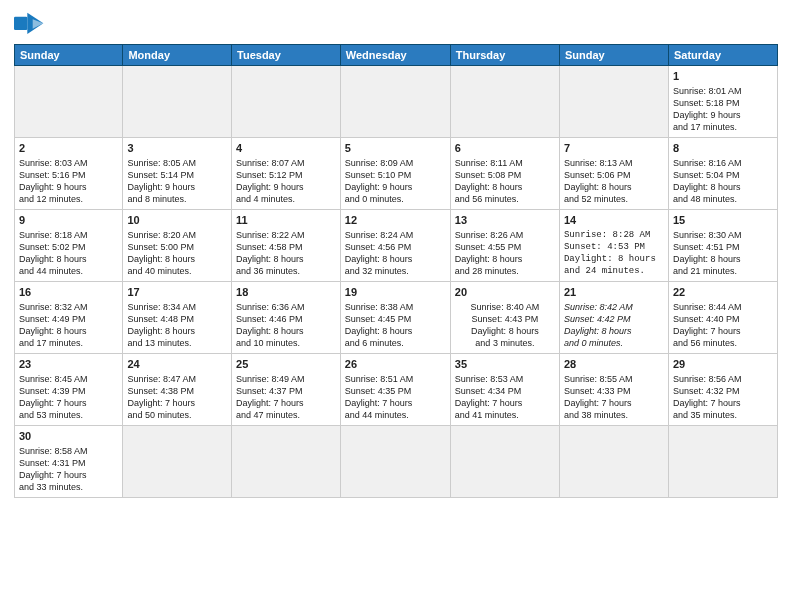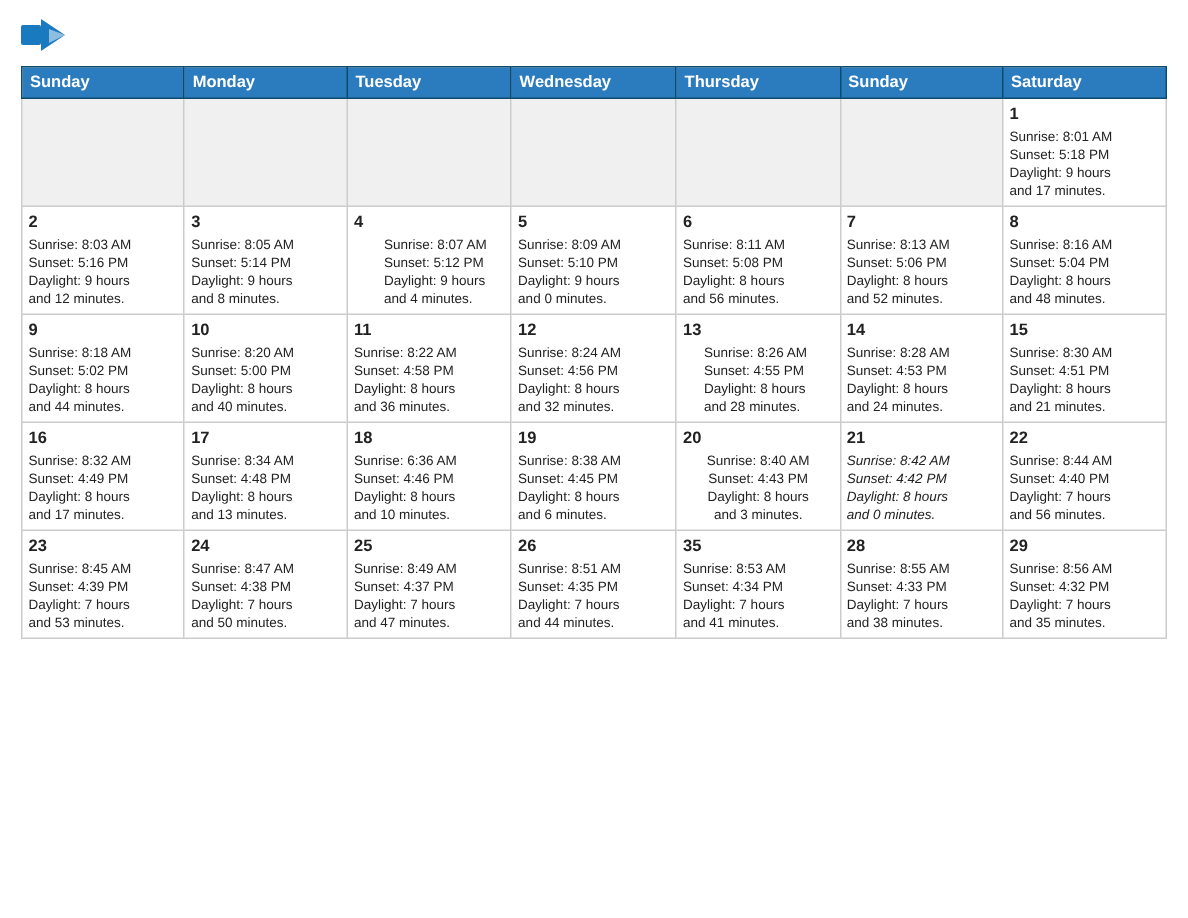--- a/index.html
+++ b/index.html
@@ -161,21 +161,21 @@
           </td>
           <td>
             <span class="day-num">3</span>
             <div class="day-info" style="white-space: pre-line;">Sunrise: 8:05 AM
 Sunset: 5:14 PM
 Daylight: 9 hours
 and 8 minutes.</div>
           </td>
           <td>
             <span class="day-num">4</span>
-            <div class="day-info" style="white-space: pre-line; margin-left: 20px;">Sunrise: 8:07 AM
+            <div class="day-info" style="white-space: pre-line;">Sunrise: 8:07 AM
 Sunset: 5:12 PM
 Daylight: 9 hours
 and 4 minutes.</div>
           </td>
           <td>
             <span class="day-num">5</span>
             <div class="day-info" style="white-space: pre-line;">Sunrise: 8:09 AM
 Sunset: 5:10 PM
 Daylight: 9 hours
 and 0 minutes.</div>
@@ -226,28 +226,28 @@
           </td>
           <td>
             <span class="day-num">12</span>
             <div class="day-info" style="white-space: pre-line;">Sunrise: 8:24 AM
 Sunset: 4:56 PM
 Daylight: 8 hours
 and 32 minutes.</div>
           </td>
           <td>
             <span class="day-num">13</span>
-            <div class="day-info" style="white-space: pre-line; margin-left: 14px;">Sunrise: 8:26 AM
+            <div class="day-info" style="white-space: pre-line;">Sunrise: 8:26 AM
 Sunset: 4:55 PM
 Daylight: 8 hours
 and 28 minutes.</div>
           </td>
           <td>
             <span class="day-num">14</span>
-            <div class="day-info" style="white-space: pre-line;">Sunrise: 8:28 AM
+            <div class="day-info" style="white-space: pre-line; font-family: Liberation Mono, monospace;">Sunrise: 8:28 AM
 Sunset: 4:53 PM
 Daylight: 8 hours
 and 24 minutes.</div>
           </td>
           <td>
             <span class="day-num">15</span>
             <div class="day-info" style="white-space: pre-line;">Sunrise: 8:30 AM
 Sunset: 4:51 PM
 Daylight: 8 hours
 and 21 minutes.</div>
@@ -347,16 +347,31 @@
 Daylight: 7 hours
 and 38 minutes.</div>
           </td>
           <td>
             <span class="day-num">29</span>
             <div class="day-info" style="white-space: pre-line;">Sunrise: 8:56 AM
 Sunset: 4:32 PM
 Daylight: 7 hours
 and 35 minutes.</div>
           </td>
+        </tr>
+        <tr>
+          <td>
+            <span class="day-num">30</span>
+            <div class="day-info" style="white-space: pre-line;">Sunrise: 8:58 AM
+Sunset: 4:31 PM
+Daylight: 7 hours
+and 33 minutes.</div>
+          </td>
+          <td class="last-row"></td>
+          <td class="last-row"></td>
+          <td class="last-row"></td>
+          <td class="last-row"></td>
+          <td class="last-row"></td>
+          <td class="last-row"></td>
         </tr>
       </tbody>
   </table>
 </div>
 
 </body></html>

